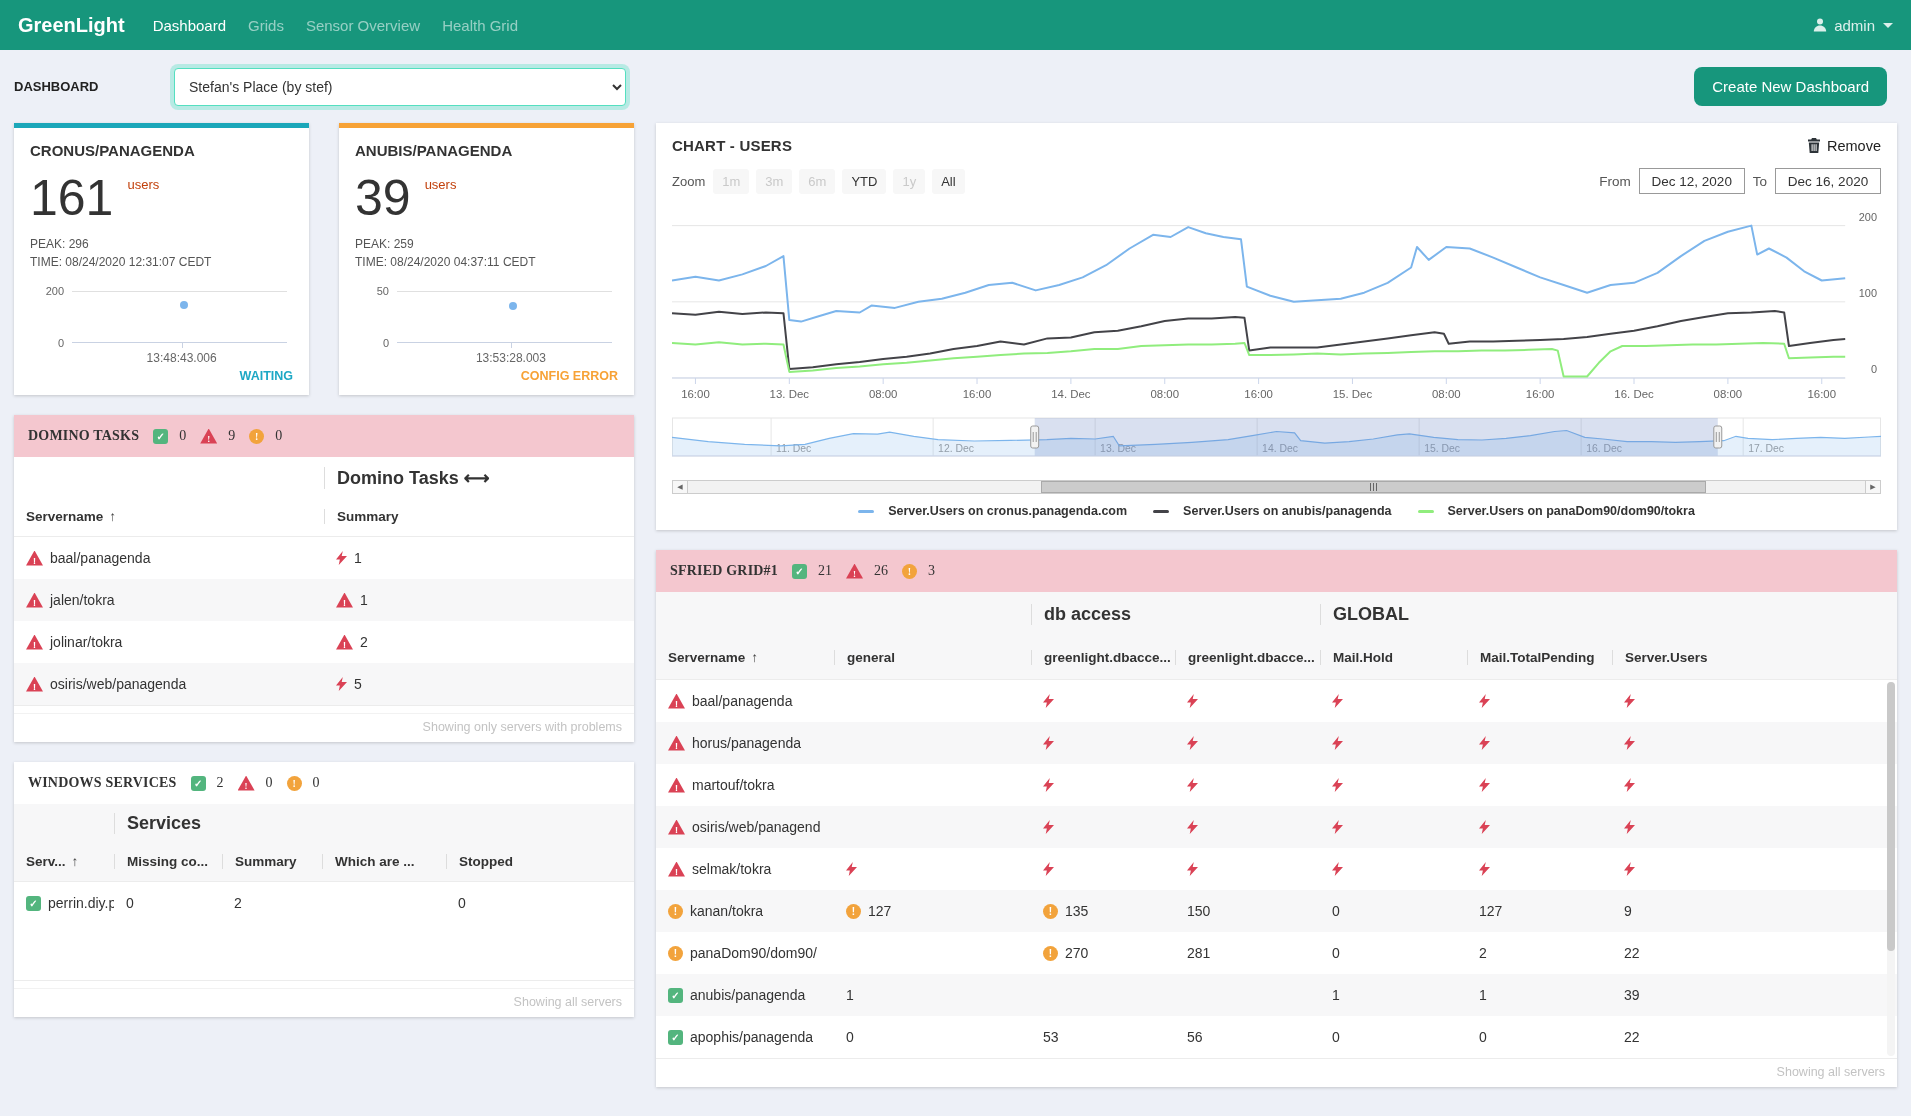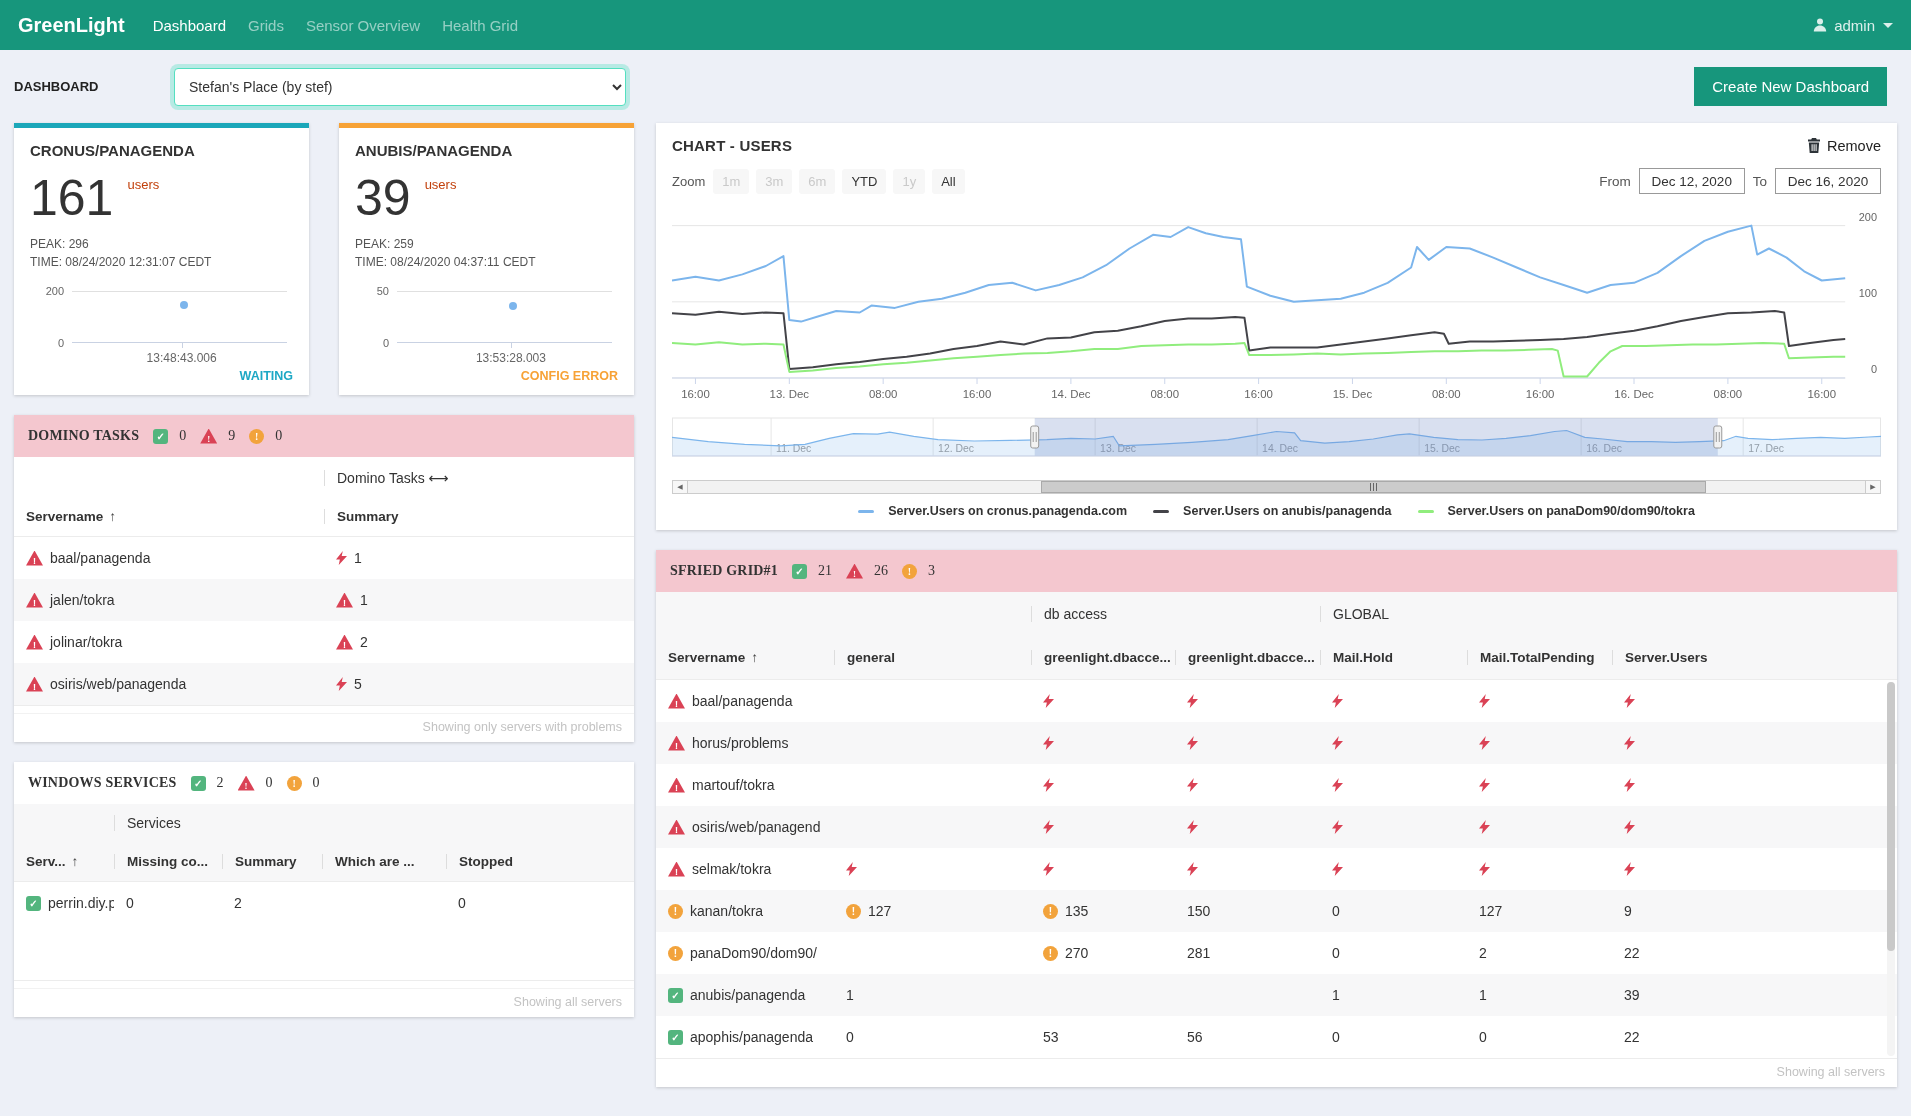--- a/index.html
+++ b/index.html
@@ -15,21 +15,21 @@
   .user-menu { display:flex; align-items:center; gap:6px; color:rgba(255,255,255,.85); font-size:15px; cursor:pointer; }
   .caret { width:0; height:0; border-left:5px solid transparent; border-right:5px solid transparent; border-top:5px solid rgba(255,255,255,.85); margin-left:2px; }
 
   
   .toolbar { display:flex; align-items:center; padding:17px 24px 17px 14px; }
   .toolbar-label { font-size:13px; font-weight:bold; color:#222; width:160px; }
   .dash-select { width:452px; height:38px; font-size:14px; color:#333; padding:0 10px;
                  border:1px solid #54dfc0; border-radius:4px; outline:none; background:#fff;
                  box-shadow:0 0 0 4px rgba(84,223,192,.35); font-family:"Liberation Sans",sans-serif; }
   .toolbar-spacer { flex:1; }
-  .create-btn { background:#17967c; color:#fff; border:none; border-radius:0; font-size:15px;
+  .create-btn { background:#17967c; color:#fff; border:none; border-radius:8px; font-size:15px;
                 padding:11px 18px; cursor:pointer; font-family:"Liberation Sans",sans-serif; }
 
   
   .content { display:flex; padding:0 14px; gap:22px; align-items:flex-start; }
   .col-left { width:620px; flex:none; }
   .col-right { flex:1; min-width:0; }
   .panel { background:#fff; box-shadow:0 1px 3px rgba(0,0,0,.18); margin-bottom:20px; }
 
   
   .cards-row { display:flex; gap:30px; margin-bottom:20px; }
@@ -63,21 +63,21 @@
   .icon.ok::before { content:"✓"; color:#fff; font-size:10px; font-weight:bold; }
   .icon.err { width:17px; height:15px; background:#da4255; clip-path:polygon(50% 0,100% 100%,0 100%); }
   .icon.err::before { content:"!"; color:#fff; font-size:9px; font-weight:bold; margin-top:5px; }
   .icon.warn { width:15px; height:15px; border-radius:50%; background:#f2a33c; }
   .icon.warn::before { content:"!"; color:#fff; font-size:10px; font-weight:bold; }
   .icon.bolt { width:11px; height:14px; background:#da4255;
                clip-path:polygon(62% 0%,0% 60%,35% 60%,25% 100%,100% 35%,52% 35%); }
 
   
   .tgroup, .thead, .trow { display:grid; align-items:center; }
-  .tgroup { height:38px; font-size:14px; font-weight:normal; color:#333; }
+  .tgroup { height:38px; font-size:18px; font-weight:bold; color:#333; }
   .thead { height:40px; font-size:13.5px; font-weight:bold; color:#333; border-bottom:1px solid #ececec; }
   .trow { height:42px; font-size:14px; color:#333; }
   .trow:nth-child(even) { background:#f7f7f8; }
   .tc { padding:0 12px; display:flex; align-items:center; overflow:hidden; white-space:nowrap; }
   .sep { border-left:1px solid #ddd; }
   .sort-arrow { margin-left:6px; color:#444; font-weight:bold; }
   .tfoot { border-top:1px solid #ececec; }
   .tfoot-band { height:8px; border-bottom:1px solid #f2f2f2; }
   .tfoot-text { text-align:right; color:#c3c3c3; font-size:12.5px; padding:6px 12px 8px; }
 
@@ -528,21 +528,21 @@
               </div>
               <div class="tc">
                 <span class="icon bolt"></span>
                 <span></span>
               </div>
             </div>
 
             <div class="trow sf-grid">
               <div class="tc">
                 <span class="icon err"></span>
-                <span>horus/problems</span>
+                <span>horus/panagenda</span>
               </div>
               <div class="tc">
                 <span></span>
               </div>
               <div class="tc">
                 <span class="icon bolt"></span>
                 <span></span>
               </div>
               <div class="tc">
                 <span class="icon bolt"></span>

